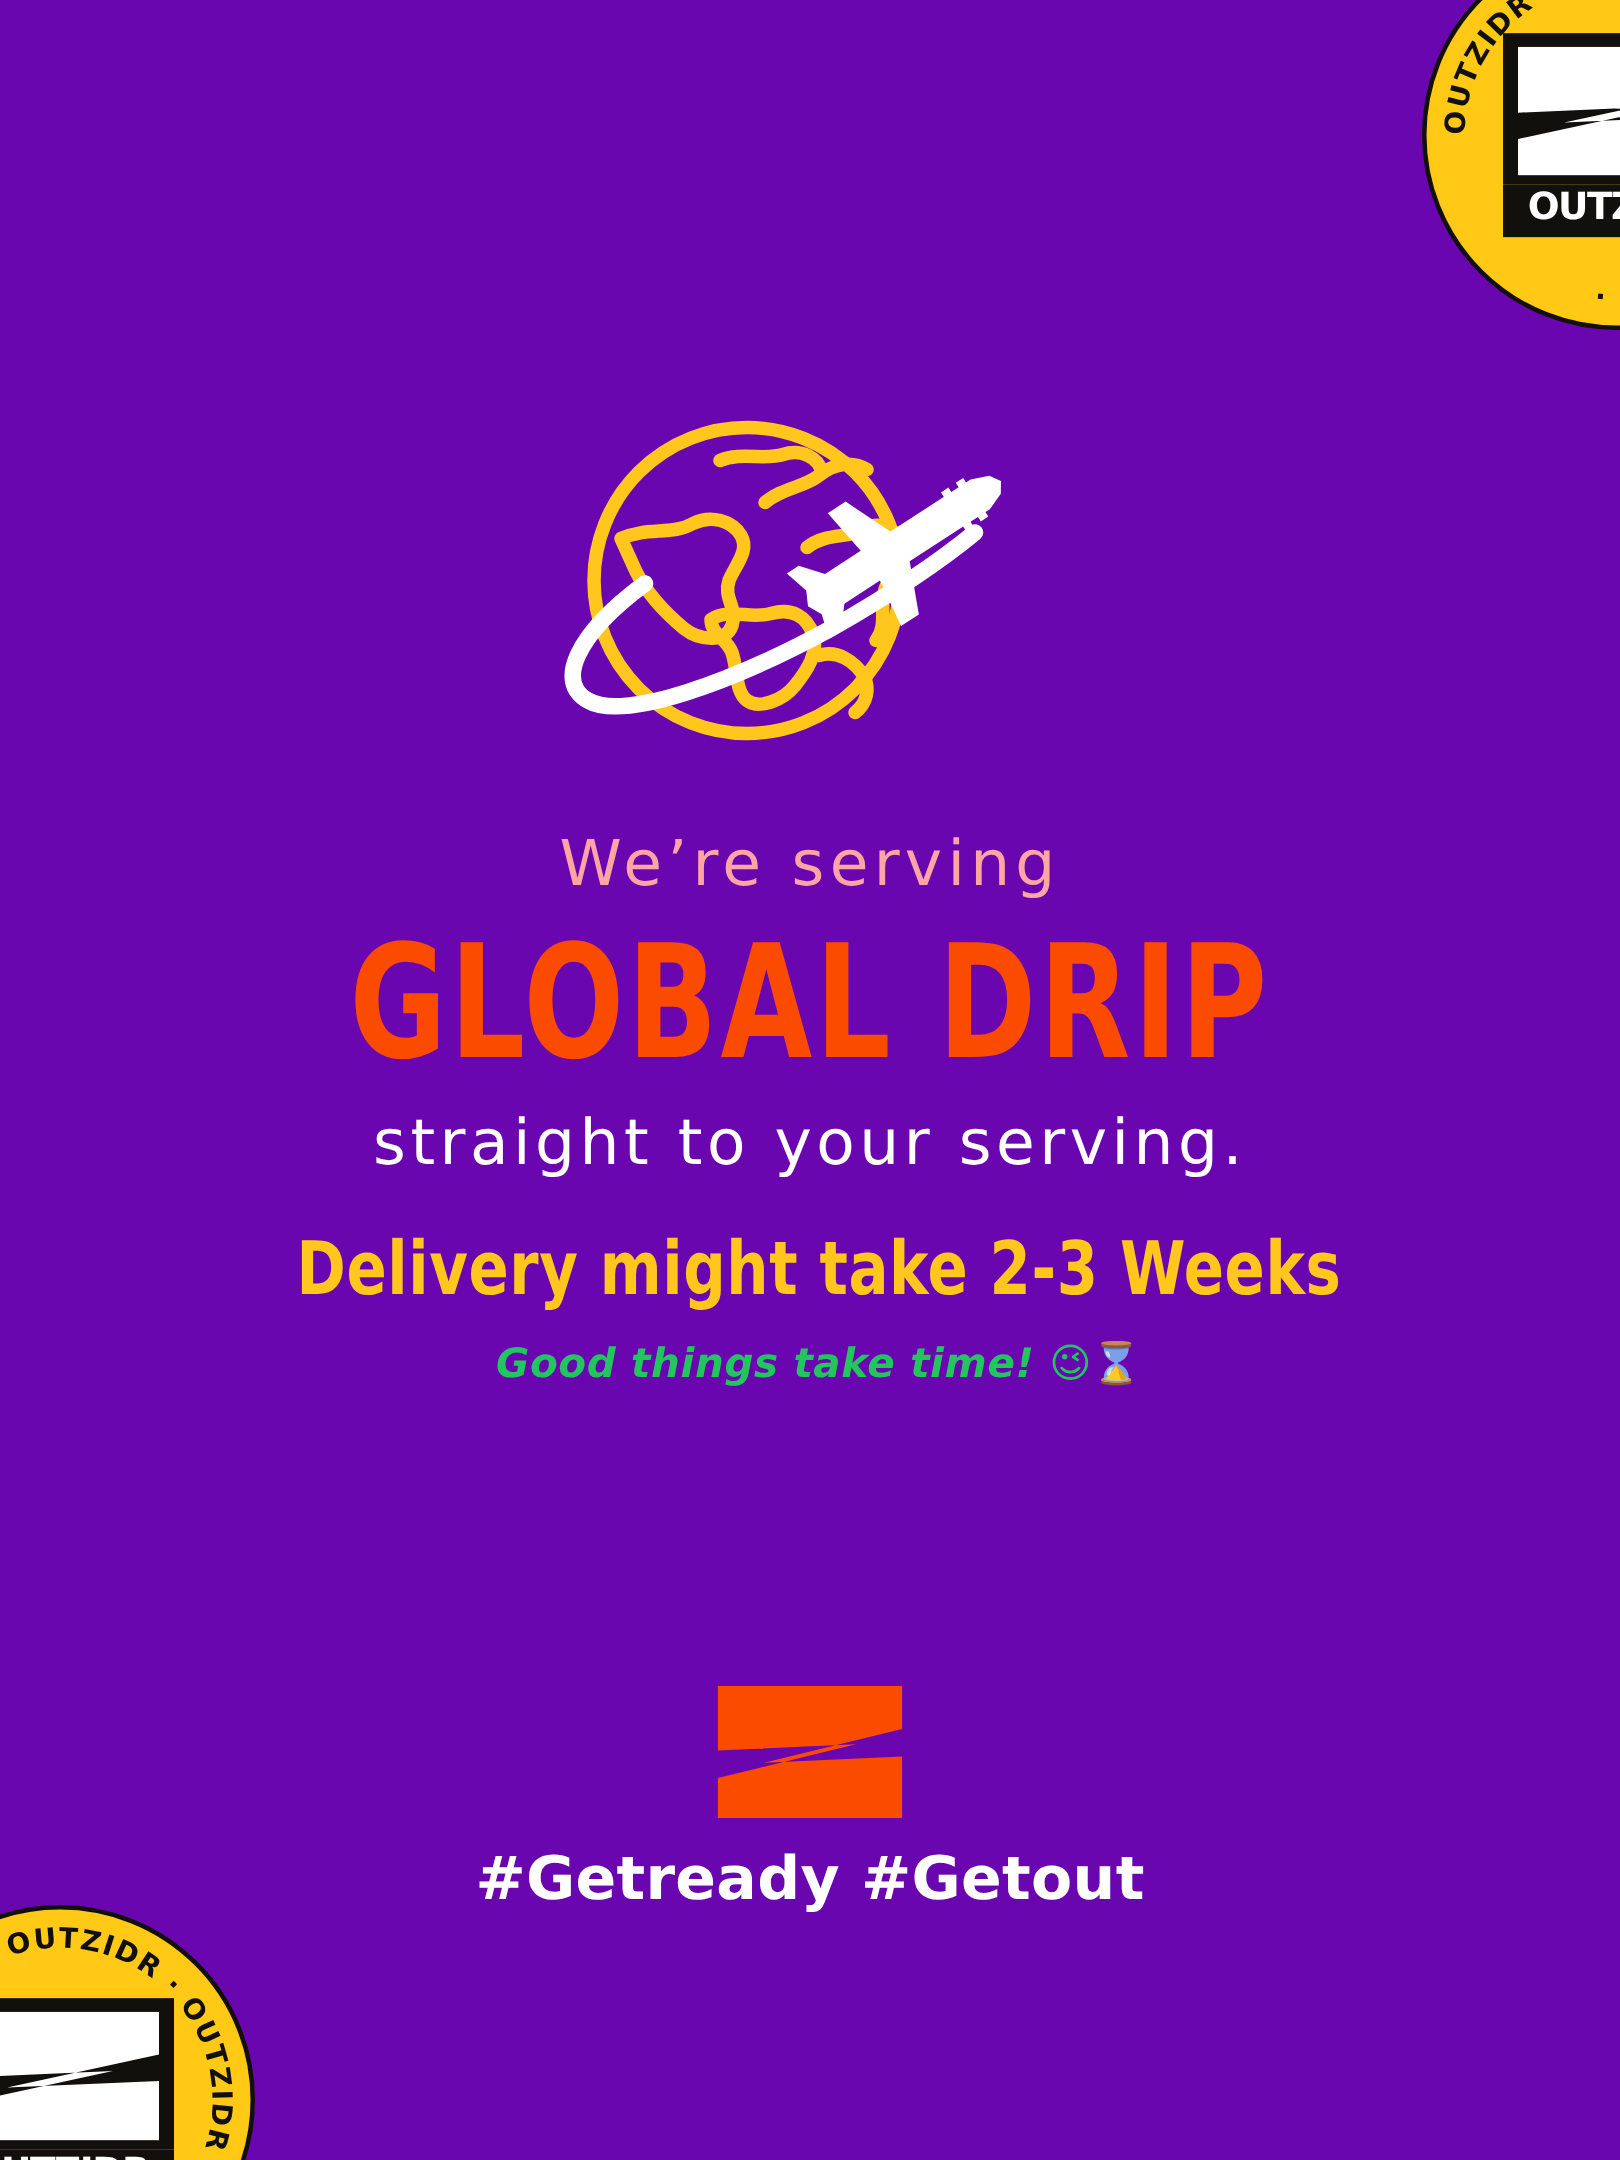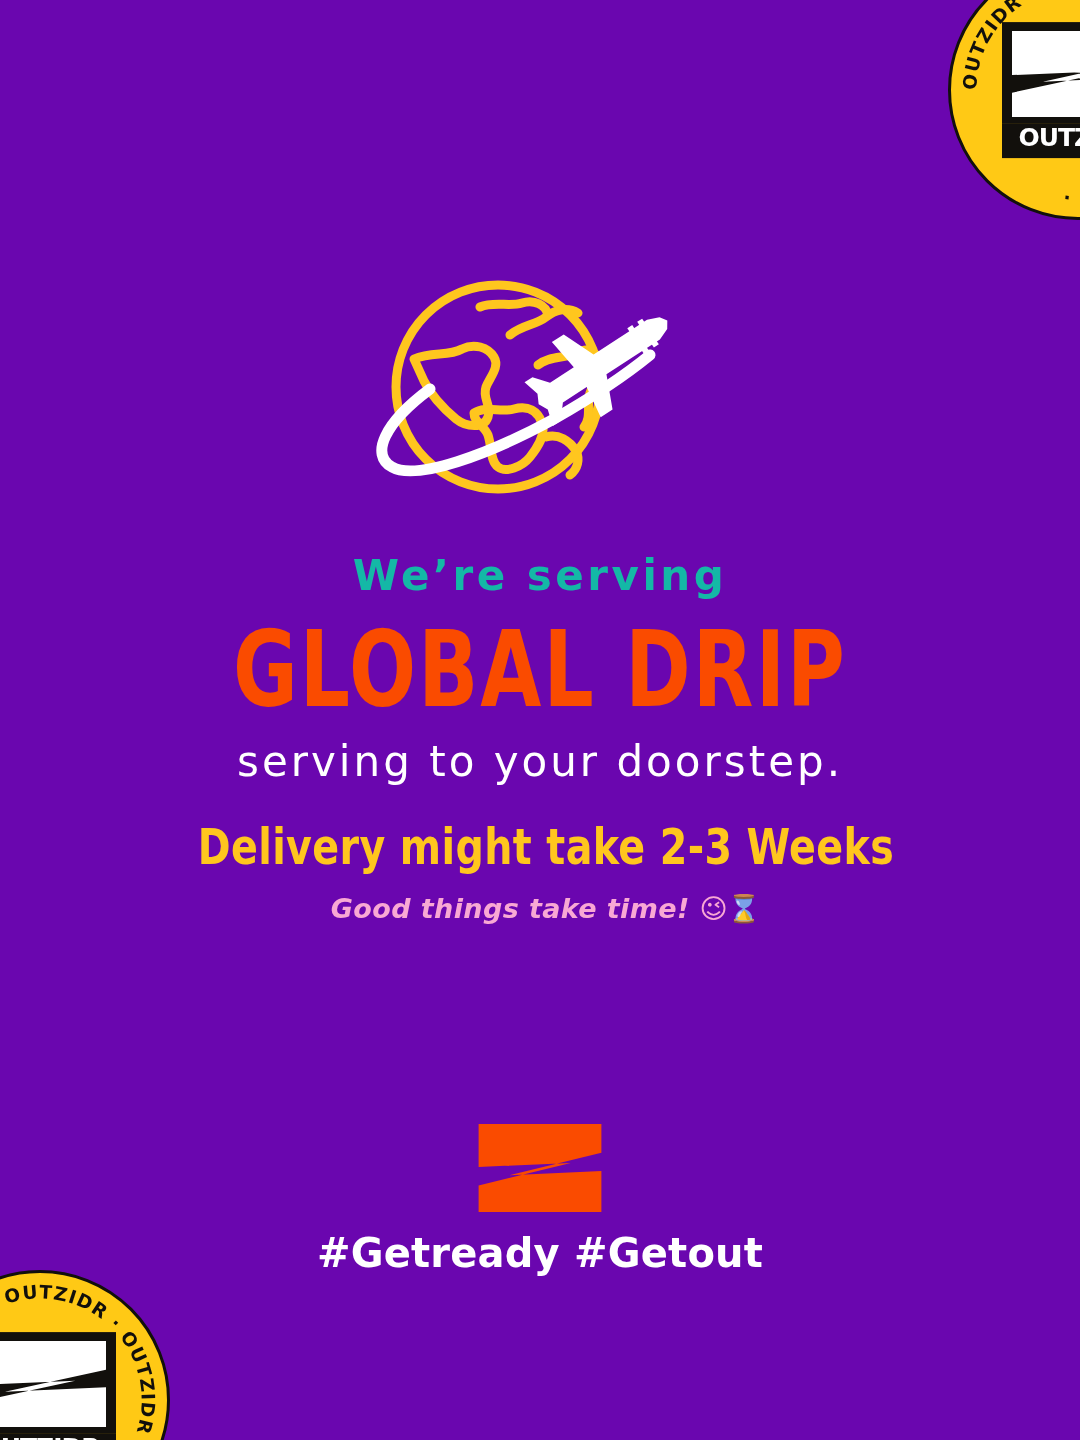--- a/index.html
+++ b/index.html
@@ -90,23 +90,23 @@
 
   
   #copy {
     position: absolute;
     left: 0;
     right: 0;
     top: 552px;
     text-align: center;
   }
   .kicker {
-    color: #14b8a6;
+    color: #fca5a5;
     font-size: 42px;
-    font-weight: 700;
+    font-weight: 400;
     letter-spacing: 3.5px;
     line-height: 1.15;
     font-family: "DejaVu Sans", sans-serif;
   }
   .headline {
     color: #fa4b00;
     font-size: 86px;
     font-weight: 700;
     letter-spacing: 2px;
     line-height: 1.18;
@@ -137,21 +137,21 @@
     color: #ffc61e;
     font-size: 44px;
     font-weight: 700;
     letter-spacing: 0.4px;
     line-height: 1.2;
     font-family: "DejaVu Sans Condensed", "DejaVu Sans", sans-serif;
     transform: scaleY(1.12);
     transform-origin: center top;
   }
   .delivery-sub {
-    color: #f9a8d4;
+    color: #22c55e;
     font-size: 27px;
     font-weight: 700;
     font-style: italic;
     letter-spacing: 0.4px;
     margin-top: 22px;
     font-family: "DejaVu Sans", sans-serif;
   }
   .delivery-sub .emoji { font-style: normal; letter-spacing: 0; }
 
   
@@ -230,21 +230,21 @@
         <rect x="44" y="-13" width="5" height="4" fill="#ffffff"></rect>
         <rect x="34" y="9" width="5" height="4" fill="#ffffff"></rect>
         <rect x="44" y="9" width="5" height="4" fill="#ffffff"></rect>
       </g>
     </svg>
   </div>
 
   <div id="copy">
     <div class="kicker">We’re serving</div>
     <div class="headline">GLOBAL DRIP</div>
-    <div class="subline">serving to your doorstep.</div>
+    <div class="subline">straight to your serving.</div>
   </div>
 
   <div id="delivery">
     <div class="delivery-main">Delivery might take 2-3 Weeks</div>
     <div class="delivery-sub">
       <span>Good things take time!</span>
       <span class="emoji">😉⌛</span>
     </div>
   </div>
 

